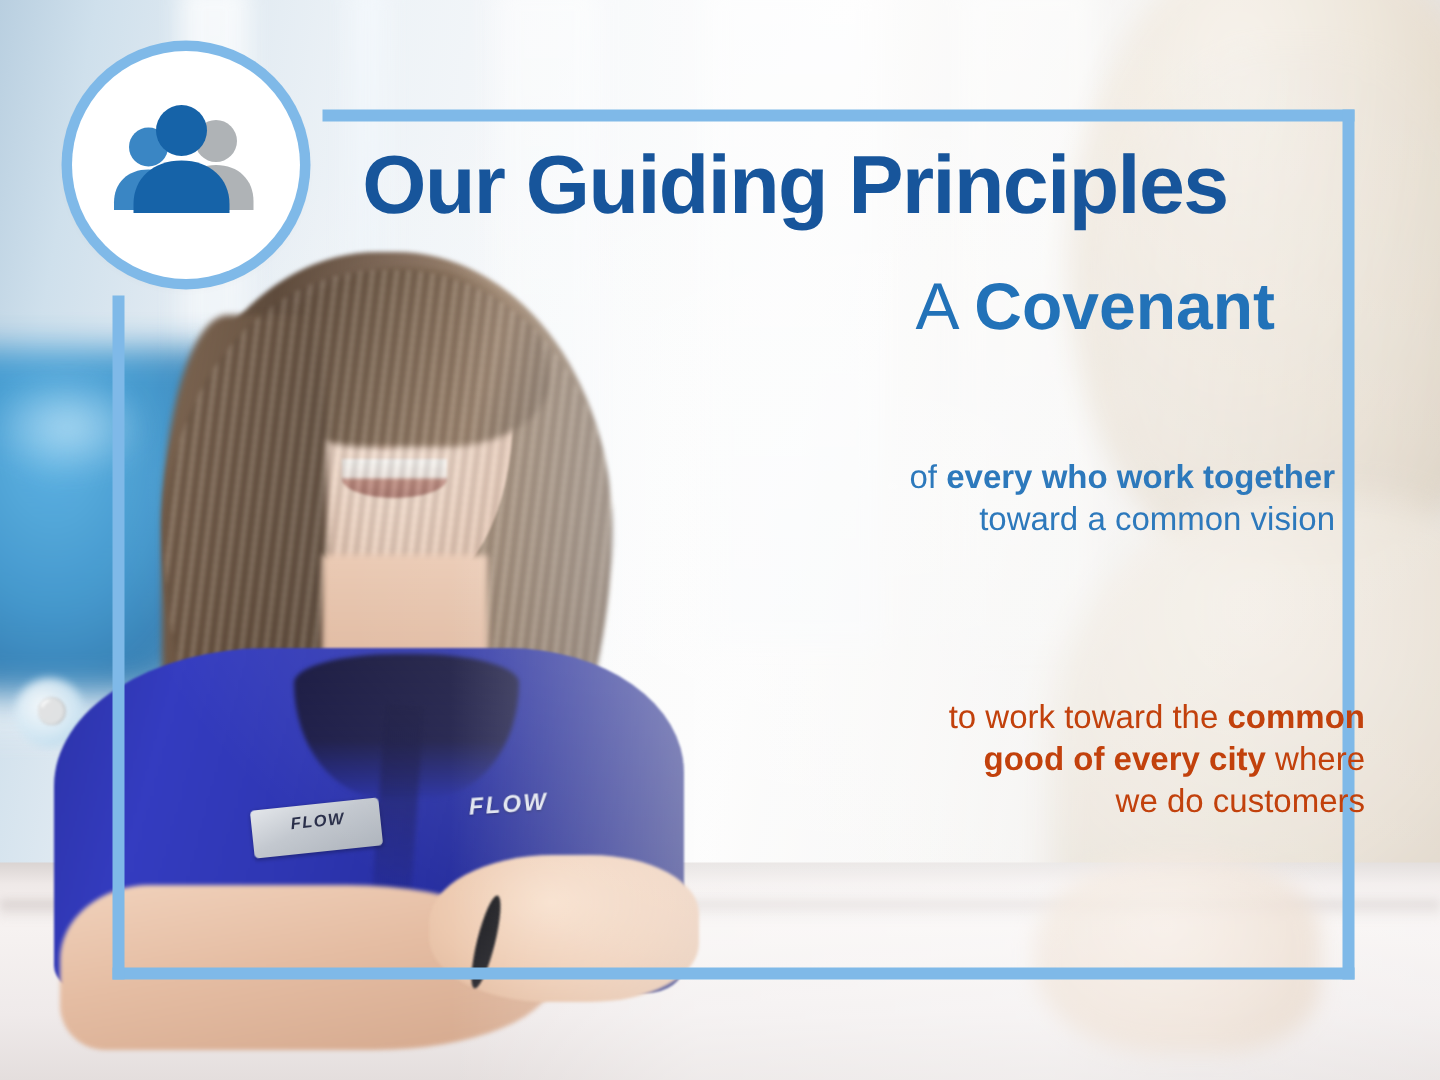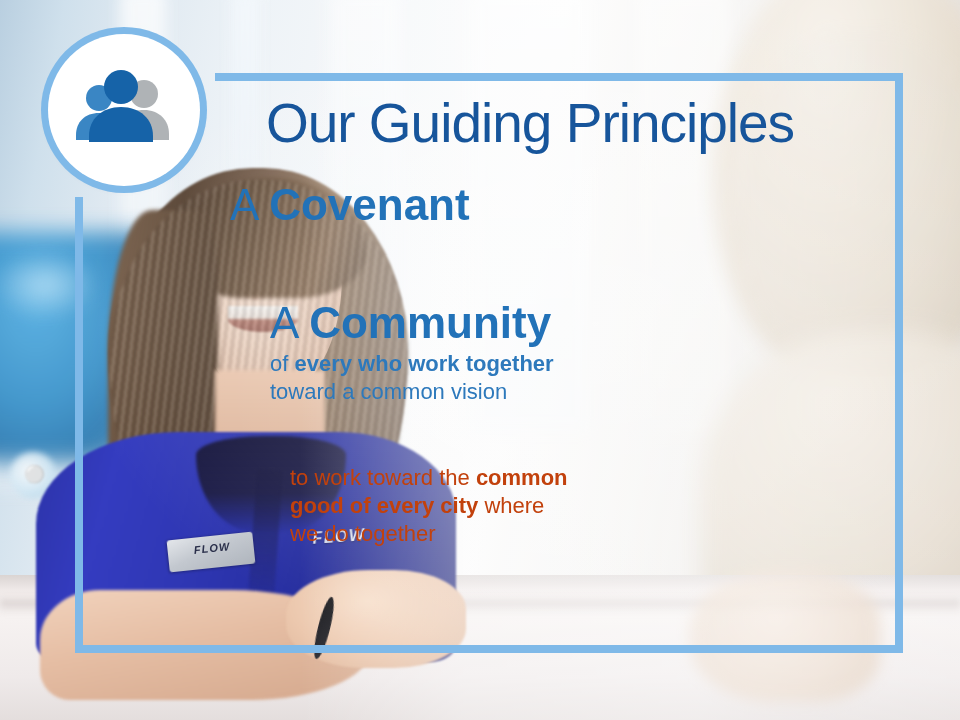--- a/index.html
+++ b/index.html
@@ -301,26 +301,26 @@
   
   .text-col {
     position: absolute;
     left: 200px; top: 0; width: 690px; height: 720px;
   }
   .headline {
     position: absolute;
     left: 0; top: 96px; width: 660px;
     text-align: center;
     font-size: 55px;
-    font-weight: normal;
+    font-weight: bold;
     letter-spacing: -1px;
     line-height: 1;
     white-space: nowrap;
   }
-  .principle { position: absolute; width: 100%; text-align: left; }
+  .principle { position: absolute; width: 100%; text-align: right; }
   .p-head {
     font-size: 44px;
     line-height: 1.05;
     white-space: nowrap;
   }
   .p-head .art { font-weight: normal; }
   .p-head .key { font-weight: bold; }
   .p-sub {
     font-size: 22px;
     line-height: 1.28;
@@ -409,31 +409,28 @@
 
     <div class="headline" style="color: rgb(23, 85, 155);">Our Guiding Principles</div>
 
     <div class="principle" id="principle-1">
       <div class="p-head" style="color: rgb(34, 114, 184);">
         <span class="art">A </span><span class="key">Covenant</span>
       </div>
     </div>
 
     <div class="principle" id="principle-2">
-      <div class="p-head" style="color: rgb(34, 114, 184);">
-        <span class="art">A </span><span class="key">Community</span>
-      </div>
       <div class="p-sub" style="color: rgb(45, 121, 188);">
         <div><span>of </span><b>every who work together</b></div>
         <div>toward a common vision</div>
       </div>
     </div>
 
     <div class="principle" id="principle-3">
       <div class="p-sub" style="color: #c2410c;">
         <div><span>to work toward the </span><b>common</b></div>
         <div><b>good of every city</b><span> where</span></div>
-        <div>we do together</div>
+        <div>we do customers</div>
       </div>
     </div>
 
   </div>
 </div>
 
 </body></html>

